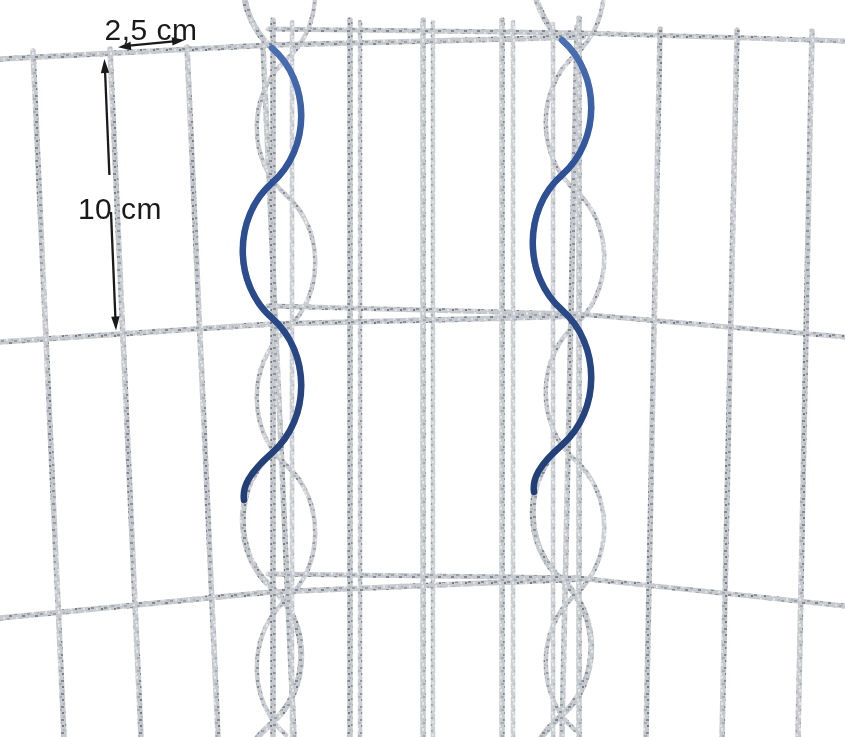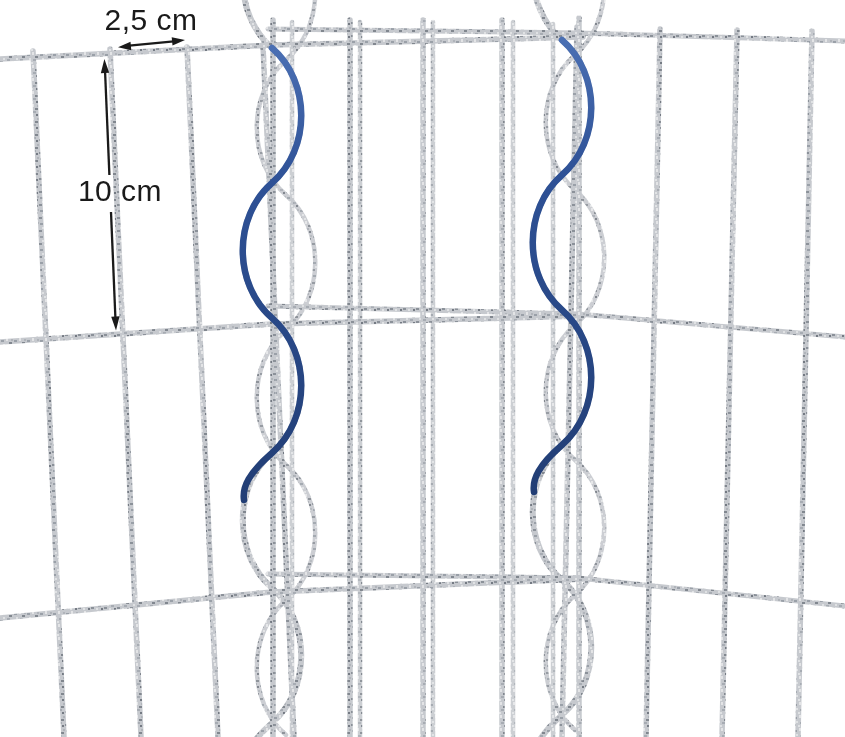--- a/index.html
+++ b/index.html
@@ -13,23 +13,24 @@
   .stage svg{position:absolute;left:0;top:0;}
   .dim-label{
     position:absolute;
     color:#1a1a1a;
     font-size:30px;
     line-height:1;
     text-align:center;
     letter-spacing:0.5px;
     white-space:nowrap;
     user-select:none;
+    margin-top:10px;
   }
   .lbl-width{left:96px;top:5px;width:110px;}
-  .lbl-height{left:68px;top:176px;width:104px;}
+  .lbl-height{left:68px;top:184px;width:104px;}
 </style>
 </head>
 <body>
 
 <div class="stage">
 
   <svg width="845" height="737" viewBox="0 0 845 737">
     <defs>
       <pattern id="galv" width="13" height="13" patternUnits="userSpaceOnUse">
         <rect width="13" height="13" fill="#c6c9ce"></rect>

